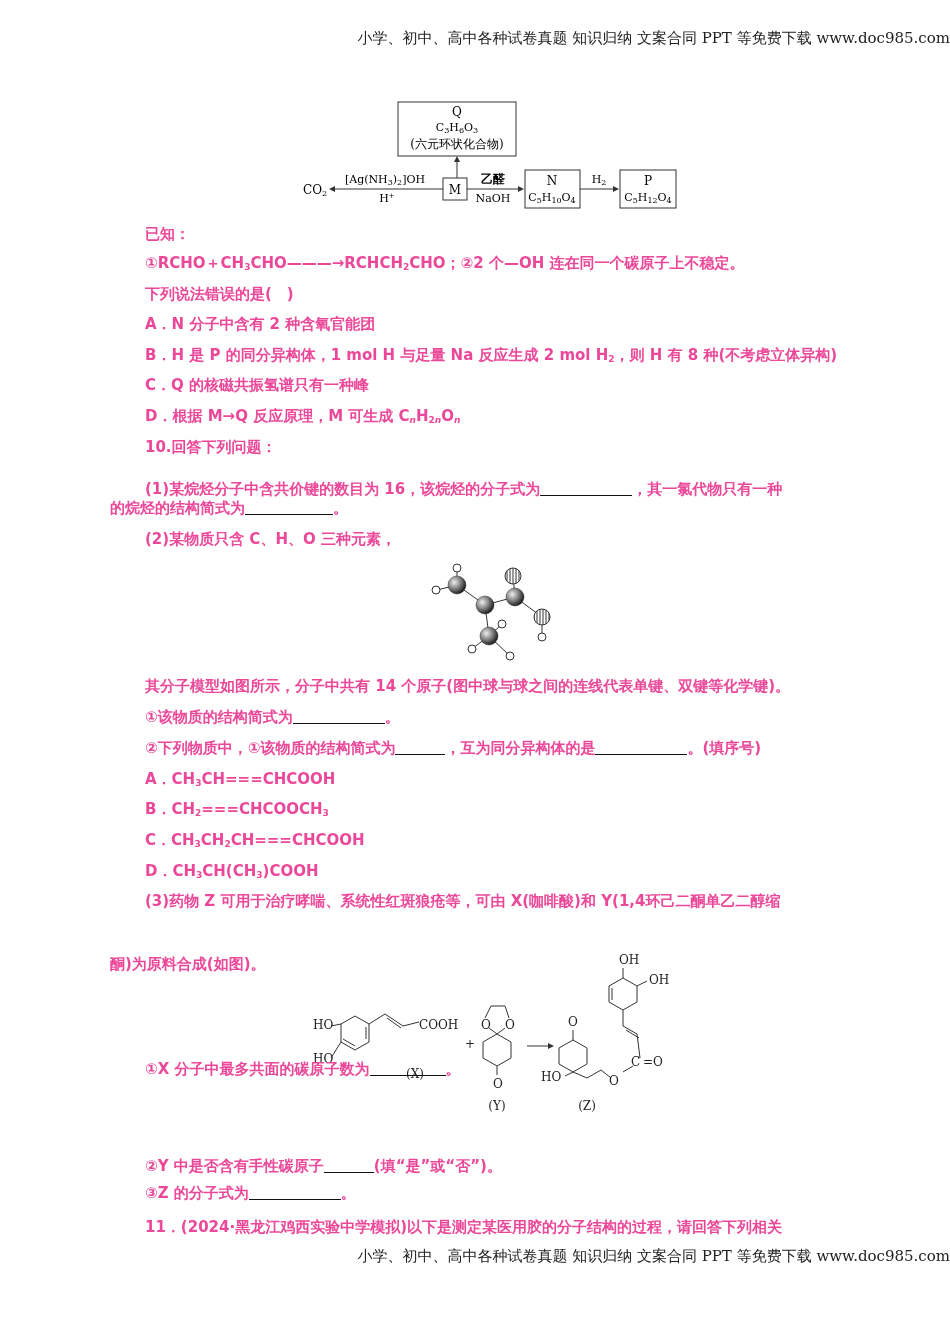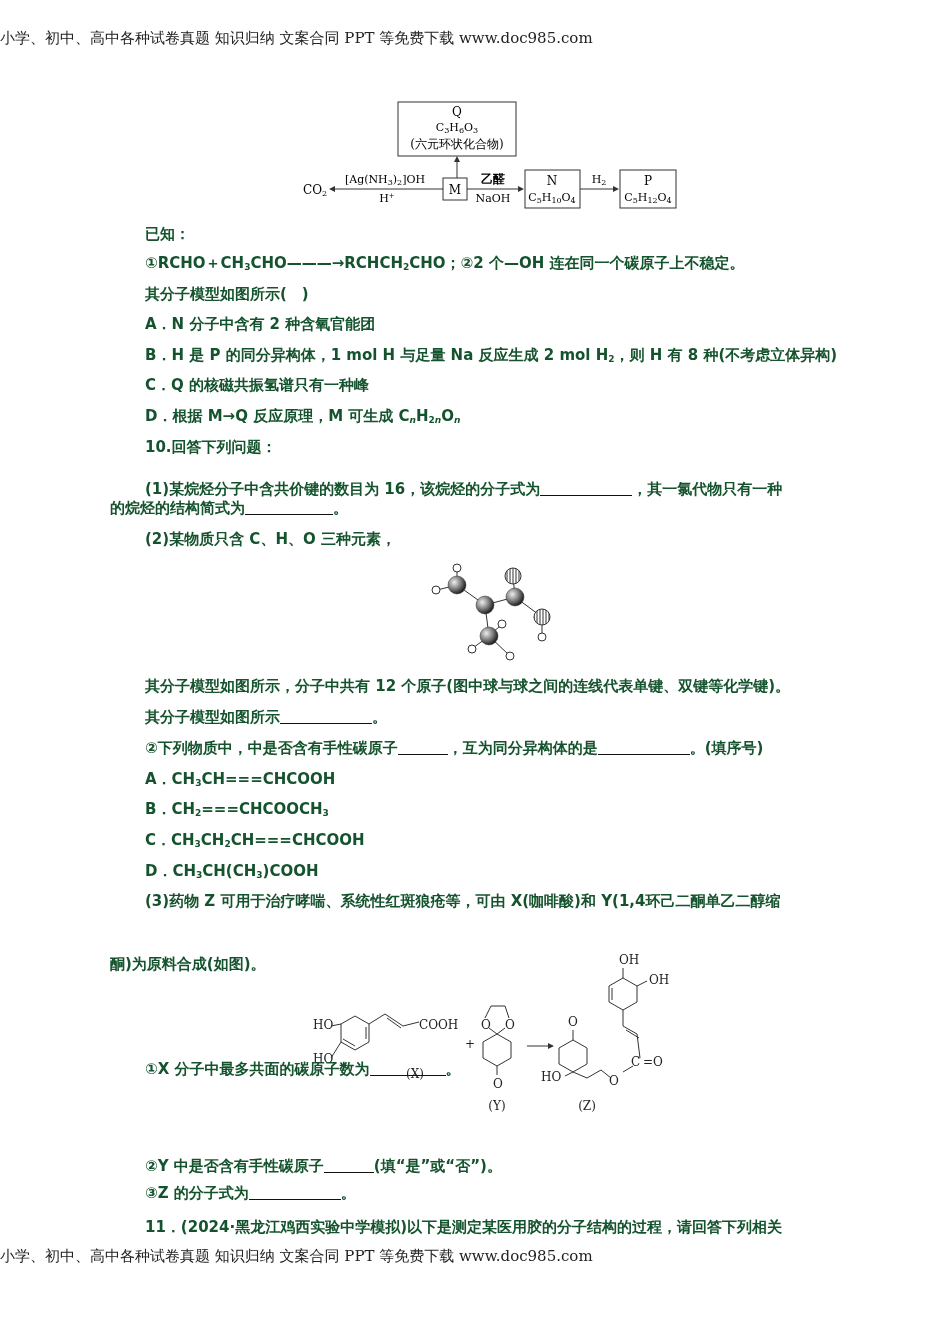--- a/index.html
+++ b/index.html
@@ -1,23 +1,23 @@
 <!DOCTYPE html>
 <html><head>
 <meta charset="utf-8">
 <style>
   html, body { margin:0; padding:0; background:#ffffff; }
   body { width:950px; height:1344px; position:relative; overflow:hidden;
          font-family:"DejaVu Serif","Liberation Serif",serif; color:#111; }
-  .hdr, .ftr { position:absolute; left:0; width:950px; text-align:left;
+  .hdr, .ftr { position:absolute; left:0; width:950px; text-align:right;
                font-family:"DejaVu Serif","Liberation Serif",serif; font-size:15px; color:#222; }
   .hdr { top:29px; }
   .ftr { top:1247px; }
   .line { position:absolute; left:0; font-family:"DejaVu Sans","Liberation Sans",sans-serif;
-          font-size:15px; font-weight:bold; white-space:nowrap; color:#14532d; }
+          font-size:15px; font-weight:bold; white-space:nowrap; color:#ec4899; }
   .ind { left:145px; }
   .noind { left:110px; }
   sub { font-size:9px; vertical-align:-2px; }
   .blank { display:inline-block; border-bottom:1px solid #111; height:14px; vertical-align:-2px; }
   svg text { font-family:"DejaVu Serif","Liberation Serif",serif; }
   .diag { position:absolute; }
 </style>
 </head>
 <body>
 
@@ -47,21 +47,21 @@
   <line x1="285" y1="91" x2="320" y2="91" stroke="#333"></line>
   <polygon points="324,91 318,88 318,94" fill="#333"></polygon>
   <text x="304" y="85" font-size="11" text-anchor="middle">H<tspan font-size="8" dy="2">2</tspan></text>
   <rect x="325" y="72" width="56" height="38" fill="none" stroke="#333"></rect>
   <text x="353" y="87" font-size="12" text-anchor="middle">P</text>
   <text x="353" y="103" font-size="11" text-anchor="middle">C<tspan font-size="8" dy="2">5</tspan><tspan dy="-2">H</tspan><tspan font-size="8" dy="2">12</tspan><tspan dy="-2">O</tspan><tspan font-size="8" dy="2">4</tspan></text>
 </svg>
 
 <div class="line ind" style="top:225px">已知：</div>
 <div class="line ind" style="top:254px">①RCHO＋CH<sub>3</sub>CHO———→RCHCH<sub>2</sub>CHO；②2 个—OH 连在同一个碳原子上不稳定。</div>
-<div class="line ind" style="top:285px">其分子模型如图所示(　)</div>
+<div class="line ind" style="top:285px">下列说法错误的是(　)</div>
 <div class="line ind" style="top:315px"><span>A．</span><span>N 分子中含有 2 种含氧官能团</span></div>
 <div class="line ind" style="top:346px">B．H 是 P 的同分异构体，1 mol H 与足量 Na 反应生成 2 mol H<sub>2</sub>，则 H 有 8 种(不考虑立体异构)</div>
 <div class="line ind" style="top:376px"><span>C．</span><span>Q 的核磁共振氢谱只有一种峰</span></div>
 <div class="line ind" style="top:407px">D．根据 M→Q 反应原理，M 可生成 C<sub><i>n</i></sub>H<sub>2<i>n</i></sub>O<sub><i>n</i></sub></div>
 
 <div class="line ind" style="top:438px">10.回答下列问题：</div>
 <div class="line ind" style="top:480px"><span>(1)某烷烃分子中含共价键的数目为 16，该烷烃的分子式为</span><span class="blank" style="width:92px"></span><span>，其一氯代物只有一种</span></div>
 <div class="line noind" style="top:499px"><span>的烷烃的结构简式为</span><span class="blank" style="width:88px"></span><span>。</span></div>
 <div class="line ind" style="top:530px">(2)某物质只含 C、H、O 三种元素，</div>
 
@@ -97,23 +97,23 @@
   <circle cx="88" cy="16" r="8" fill="url(#vstripe)" stroke="#333"></circle>
   <circle cx="117" cy="57" r="8" fill="url(#vstripe)" stroke="#333"></circle>
   <circle cx="32" cy="8" r="4" fill="#fff" stroke="#333"></circle>
   <circle cx="11" cy="30" r="4" fill="#fff" stroke="#333"></circle>
   <circle cx="117" cy="77" r="4" fill="#fff" stroke="#333"></circle>
   <circle cx="77" cy="64" r="4" fill="#fff" stroke="#333"></circle>
   <circle cx="47" cy="89" r="4" fill="#fff" stroke="#333"></circle>
   <circle cx="85" cy="96" r="4" fill="#fff" stroke="#333"></circle>
 </svg>
 
-<div class="line ind" style="top:677px">其分子模型如图所示，分子中共有 12 个原子(图中球与球之间的连线代表单键、双键等化学键)。</div>
-<div class="line ind" style="top:708px"><span>其分子模型如图所示</span><span class="blank" style="width:92px"></span><span>。</span></div>
-<div class="line ind" style="top:739px"><span>②下列物质中，中是否含有手性碳原子</span><span class="blank" style="width:50px"></span><span>，互为同分异构体的是</span><span class="blank" style="width:92px"></span><span>。(填序号)</span></div>
+<div class="line ind" style="top:677px">其分子模型如图所示，分子中共有 14 个原子(图中球与球之间的连线代表单键、双键等化学键)。</div>
+<div class="line ind" style="top:708px"><span>①该物质的结构简式为</span><span class="blank" style="width:92px"></span><span>。</span></div>
+<div class="line ind" style="top:739px"><span>②下列物质中，①该物质的结构简式为</span><span class="blank" style="width:50px"></span><span>，互为同分异构体的是</span><span class="blank" style="width:92px"></span><span>。(填序号)</span></div>
 <div class="line ind" style="top:770px">A．CH<sub>3</sub>CH===CHCOOH</div>
 <div class="line ind" style="top:800px">B．CH<sub>2</sub>===CHCOOCH<sub>3</sub></div>
 <div class="line ind" style="top:831px">C．CH<sub>3</sub>CH<sub>2</sub>CH===CHCOOH</div>
 <div class="line ind" style="top:862px">D．CH<sub>3</sub>CH(CH<sub>3</sub>)COOH</div>
 <div class="line ind" style="top:892px">(3)药物 Z 可用于治疗哮喘、系统性红斑狼疮等，可由 X(咖啡酸)和 Y(1,4环己二酮单乙二醇缩</div>
 <div class="line noind" style="top:955px">酮)为原料合成(如图)。</div>
 
 <svg class="diag" style="left:305px;top:948px" width="400" height="170" viewBox="0 0 400 170">
   <g font-size="12" fill="#222">
 

